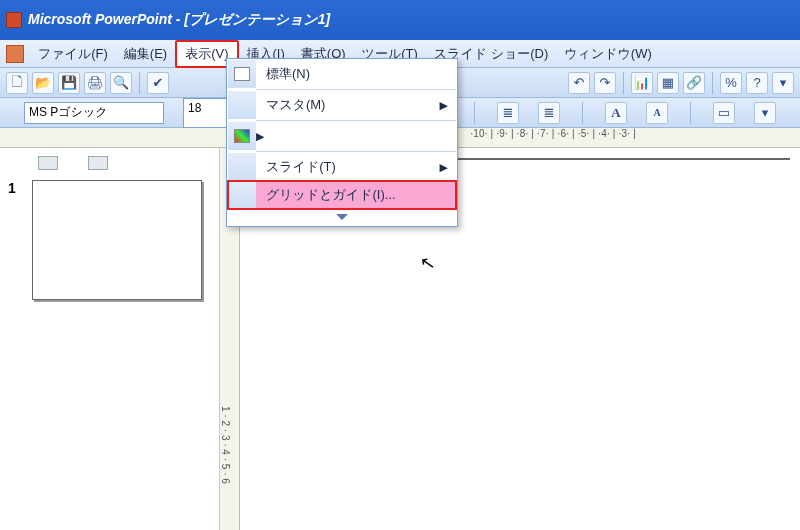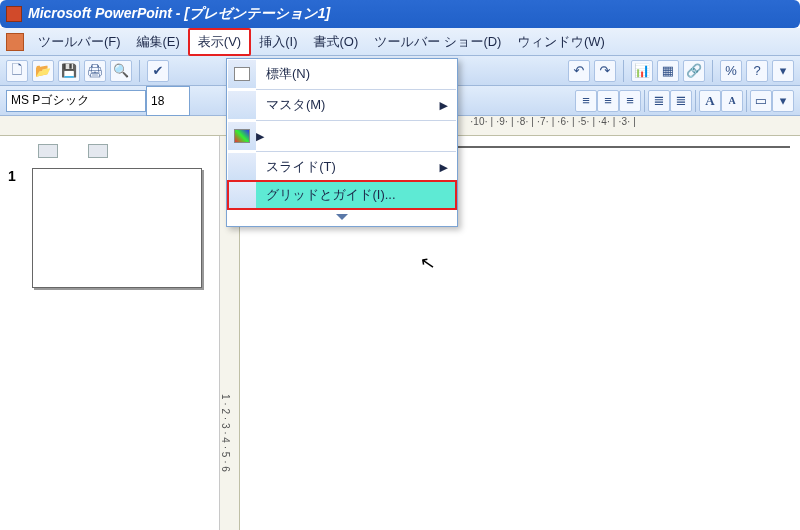--- a/index.html
+++ b/index.html
@@ -1,35 +1,35 @@
 <!DOCTYPE html>
 <html><head>
 <meta charset="utf-8">
 <style>
   * { box-sizing: border-box; margin: 0; padding: 0; font-family: "MS PGothic", "Meiryo", sans-serif; }
   body { width: 800px; height: 530px; background: #fff; overflow: hidden; position: relative; }
 
   
-  .titlebar { height: 28px; background: linear-gradient(#2a6ad2,#2060c8); display:flex; align-items:center; padding-left:6px; color:#fff; font-weight:bold; font-size:14px; font-style:italic;border-radius:6px; }
+  .titlebar { height: 40px; background: linear-gradient(#2a6ad2,#2060c8); display:flex; align-items:center; padding-left:6px; color:#fff; font-weight:bold; font-size:14px; font-style:italic; }
   .titlebar .appicon { width:16px; height:16px; background:#d14a2a; border:1px solid #8a2f18; margin-right:6px; }
 
   
   .menubar { height:28px; background:linear-gradient(#e9f1fc,#d7e6f9); border-bottom:1px solid #9db7da; display:flex; align-items:center; padding-left:6px; font-size:13px; color:#1d294a; }
   .menubar .icon { width:18px; height:18px; background:#e07b4a; border:1px solid #b05020; margin-right:6px; }
   .menubar .item { padding:3px 8px; cursor:default; }
   .menubar .item.view { border:2px solid #e62020; border-radius:2px; background:#fff; }
 
   
   .toolbar { height:30px; background:linear-gradient(#e0ecfb,#c8dbf4); border-bottom:1px solid #9db7da; display:flex; align-items:center; padding:0 6px; gap:4px; }
   .tbbtn { width:22px; height:22px; background:#f4f8ff; border:1px solid #aac2e4; border-radius:2px; display:flex; align-items:center; justify-content:center; font-size:13px; color:#305088; }
   .sep { width:1px; height:22px; background:#9db7da; margin:0 3px; }
 
-  .formatbar { height:30px; background:linear-gradient(#e0ecfb,#c8dbf4); border-bottom:1px solid #9db7da; display:flex; align-items:center; padding:0 6px; gap:0; }
+  .formatbar { height:30px; background:linear-gradient(#e0ecfb,#c8dbf4); border-bottom:1px solid #9db7da; display:flex; align-items:center; padding:0 24px; gap:19px; }
   .fontname { width:140px; height:22px; background:#fff; border:1px solid #7ba3d3; font-size:12px; padding:2px 4px; display:flex; align-items:center; }
-  .fontsize { width:44px; height:30px; background:#fff; border:1px solid #7ba3d3; font-size:12px; padding:2px 4px; display:flex; align-items:center; }
+  .fontsize { width:44px; height:30px; background:#fff; border:1px solid #7ba3d3; font-size:12px; padding:2px 4px; display:flex; align-items:flex-start; }
   .sizeA { font-weight:bold; font-family:"Times New Roman",serif; }
 
   
   .ruler { height:20px; background:#f5f4ec; border-bottom:1px solid #bfbfa6; font-size:10px; color:#555; padding-left:470px; letter-spacing:0; white-space:nowrap; overflow:hidden; }
 
   
   .workarea { display:flex; height:calc(530px - 28px - 28px - 30px - 30px - 20px); background:#fff; }
   .outline { width:220px; border-right:1px solid #c8c8c8; padding:8px; }
   .outtabs { height:18px; display:flex; gap:30px; padding-left:30px; margin-bottom:6px; }
   .outtabs .tab { width:20px; height:14px; border:1px solid #9aa; background:#e4e8ef; }
@@ -43,43 +43,44 @@
   
   .dropdown { position:absolute; top:58px; left:226px; width:232px; background:#fff; border:1px solid #7ba3d3; box-shadow:3px 3px 6px rgba(0,0,0,.25); z-index:10; padding:1px; }
   .dropdown .row { height:28px; display:flex; align-items:center; font-size:13px; color:#1d294a; position:relative; }
   .dropdown .iconcell { width:28px; height:100%; background:linear-gradient(#e4ecfa,#cddff6); display:flex; align-items:center; justify-content:center; }
   .dropdown .iconbox { width:16px; height:14px; background:#fff; border:1px solid #888; }
   .dropdown .iconbox.color { background:linear-gradient(45deg,#e33,#3e3,#33e); }
   .dropdown .iconbox.doc { background:#fff; }
   .dropdown .lbl { padding-left:10px; flex:1; }
   .dropdown .arrow { padding-right:8px; font-size:11px; }
   .dropdown hr { border:none; border-top:1px solid #c8d4e8; margin:1px 0 1px 28px; }
-  .dropdown .row.hl { outline:2px solid #e62020; outline-offset:-1px; background:#5eead4; }
+  .dropdown .row.hl { outline:2px solid #e62020; outline-offset:-1px; background:#f9a8d4; }
   .dropdown .expand { height:16px; display:flex; align-items:center; justify-content:center; }
   .dropdown .expand .chev { width:0; height:0; border-left:6px solid transparent; border-right:6px solid transparent; border-top:6px solid #5a78a8; }
 
   
   .cursor { position:absolute; top:252px; left:420px; font-size:18px; color:#000; z-index:20; transform:rotate(-10deg); }
 </style>
 </head>
 <body>
 
 <div class="titlebar">
   <div class="appicon"></div>
   <span>Microsoft PowerPoint - [プレゼンテーション1]</span>
 </div>
 
 <div class="menubar">
   <div class="icon"></div>
-  <div class="item">ツールバー(F)</div>
+  <div class="item">ファイル(F)</div>
   <div class="item">編集(E)</div>
   <div class="item view">表示(V)</div>
   <div class="item">挿入(I)</div>
   <div class="item">書式(O)</div>
-  <div class="item">ツールバー ショー(D)</div>
+  <div class="item">ツール(T)</div>
+  <div class="item">スライド ショー(D)</div>
   <div class="item">ウィンドウ(W)</div>
 </div>
 
 <div class="toolbar">
   <div class="tbbtn">🗋</div>
   <div class="tbbtn">📂</div>
   <div class="tbbtn">💾</div>
   <div class="tbbtn">🖨</div>
   <div class="tbbtn">🔍</div>
   <div class="sep"></div>

